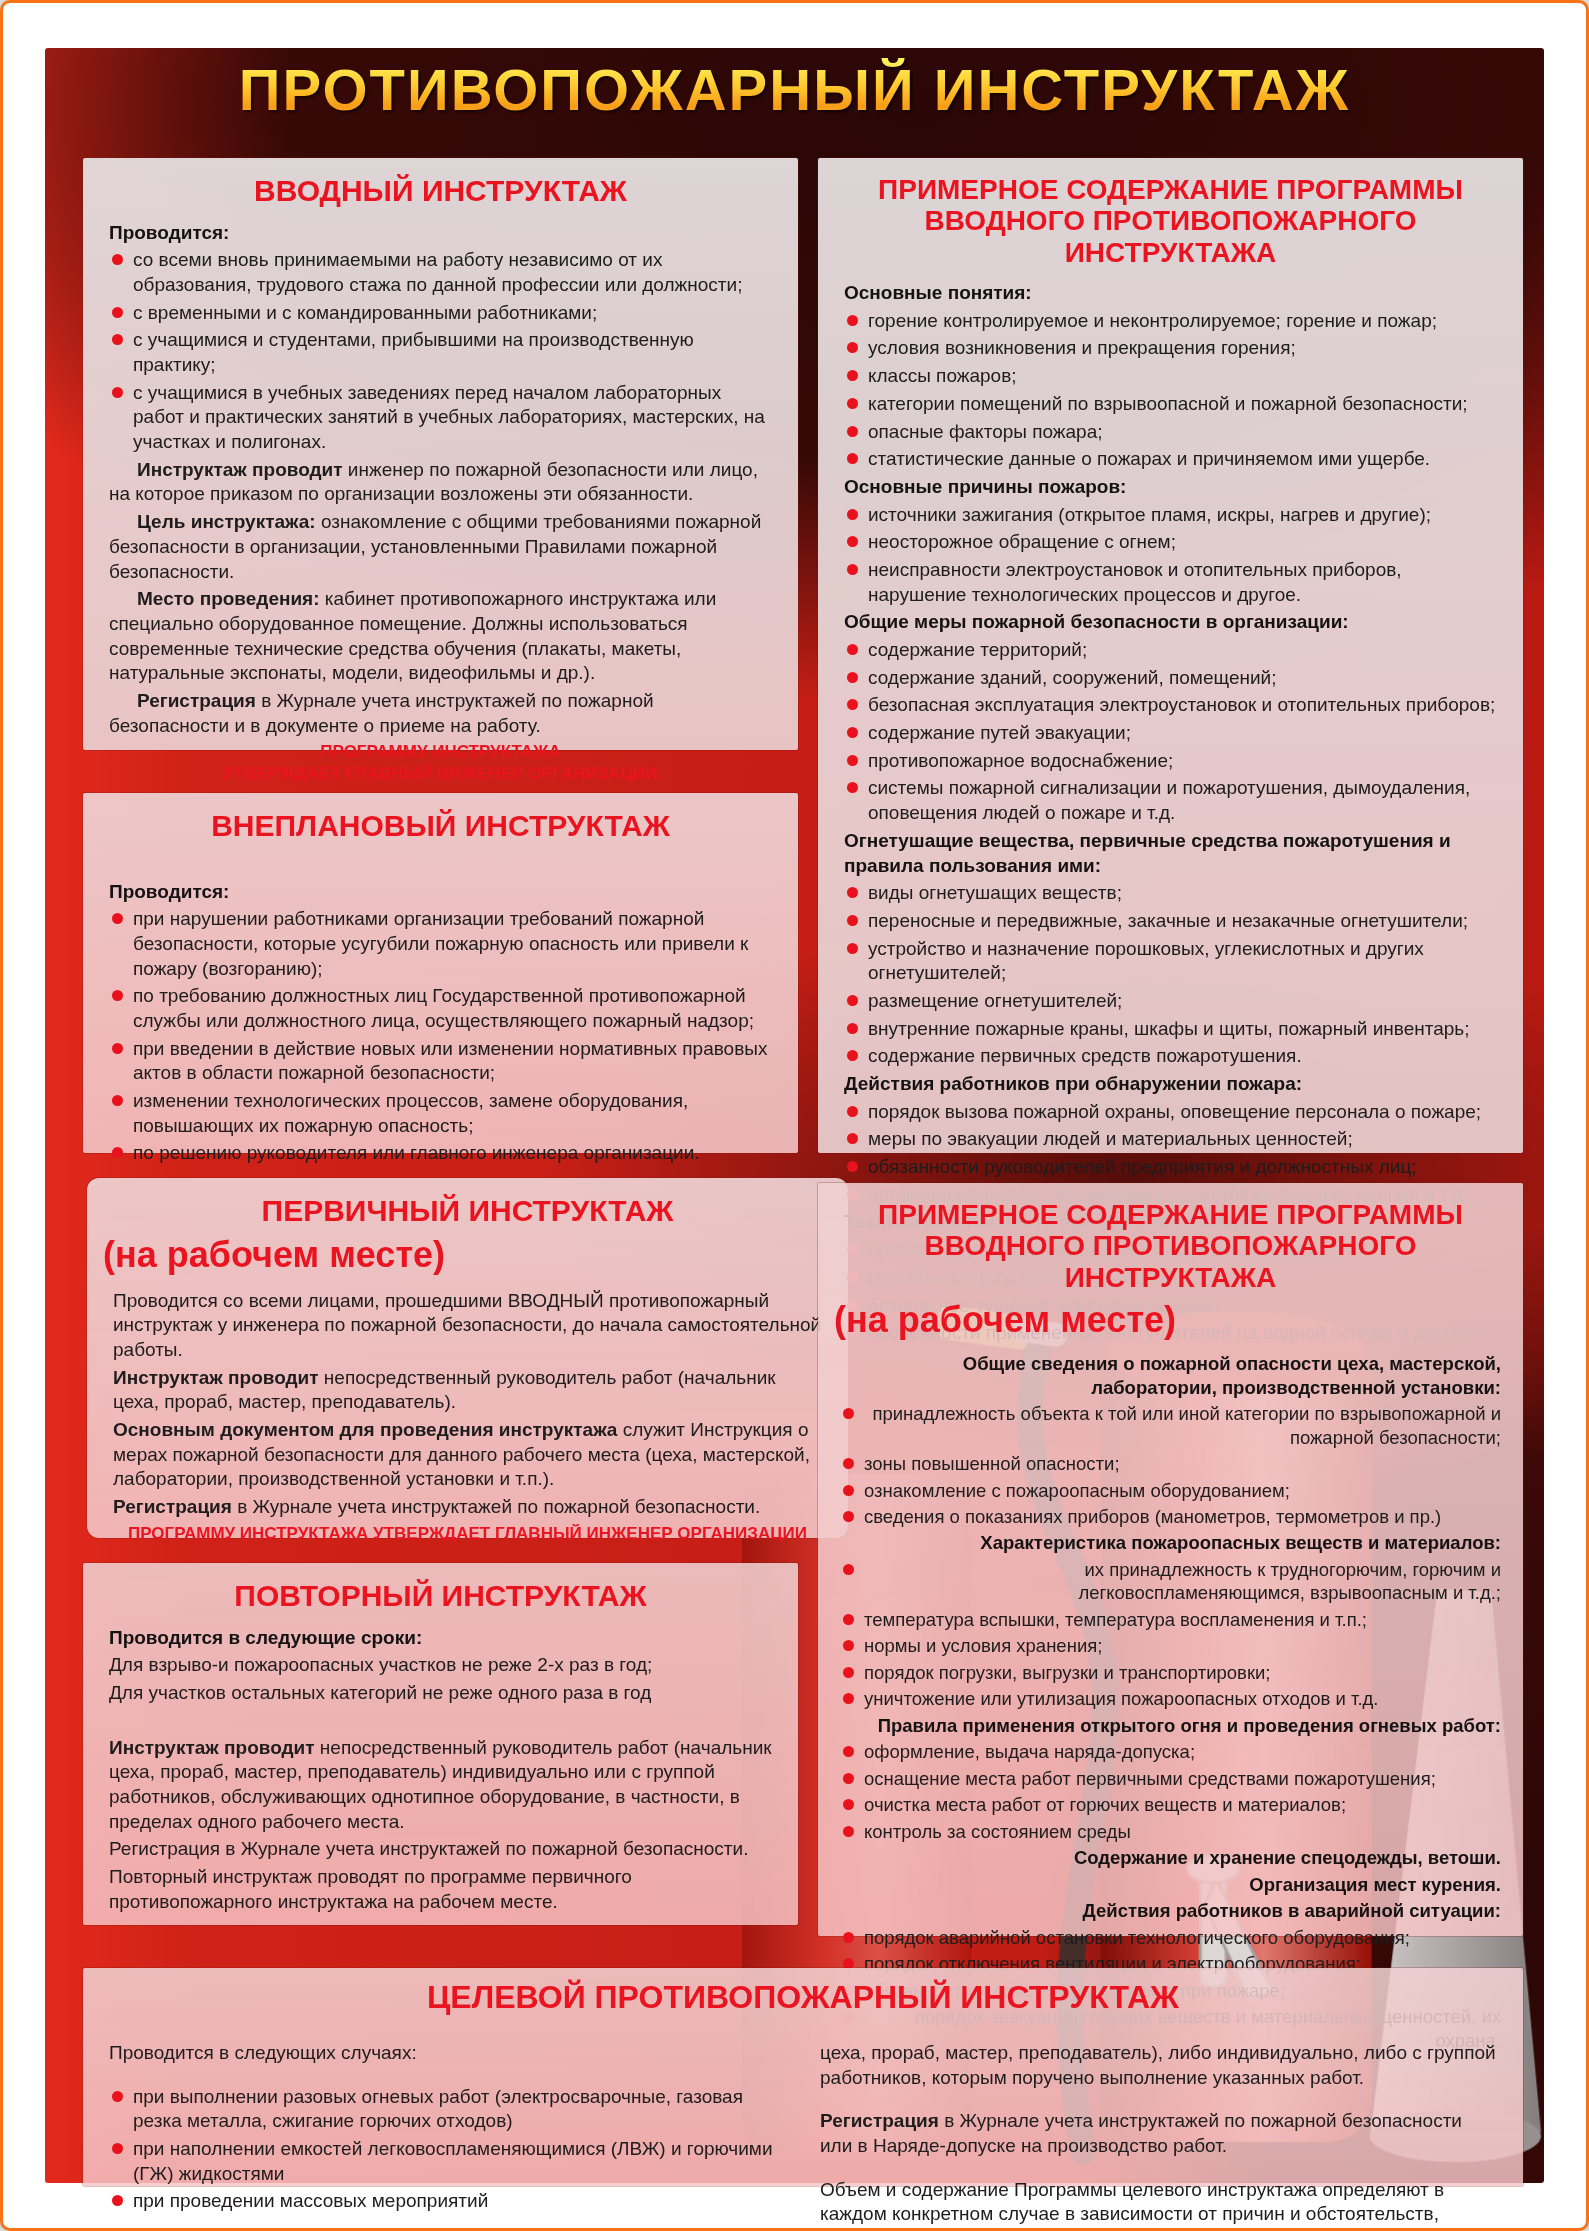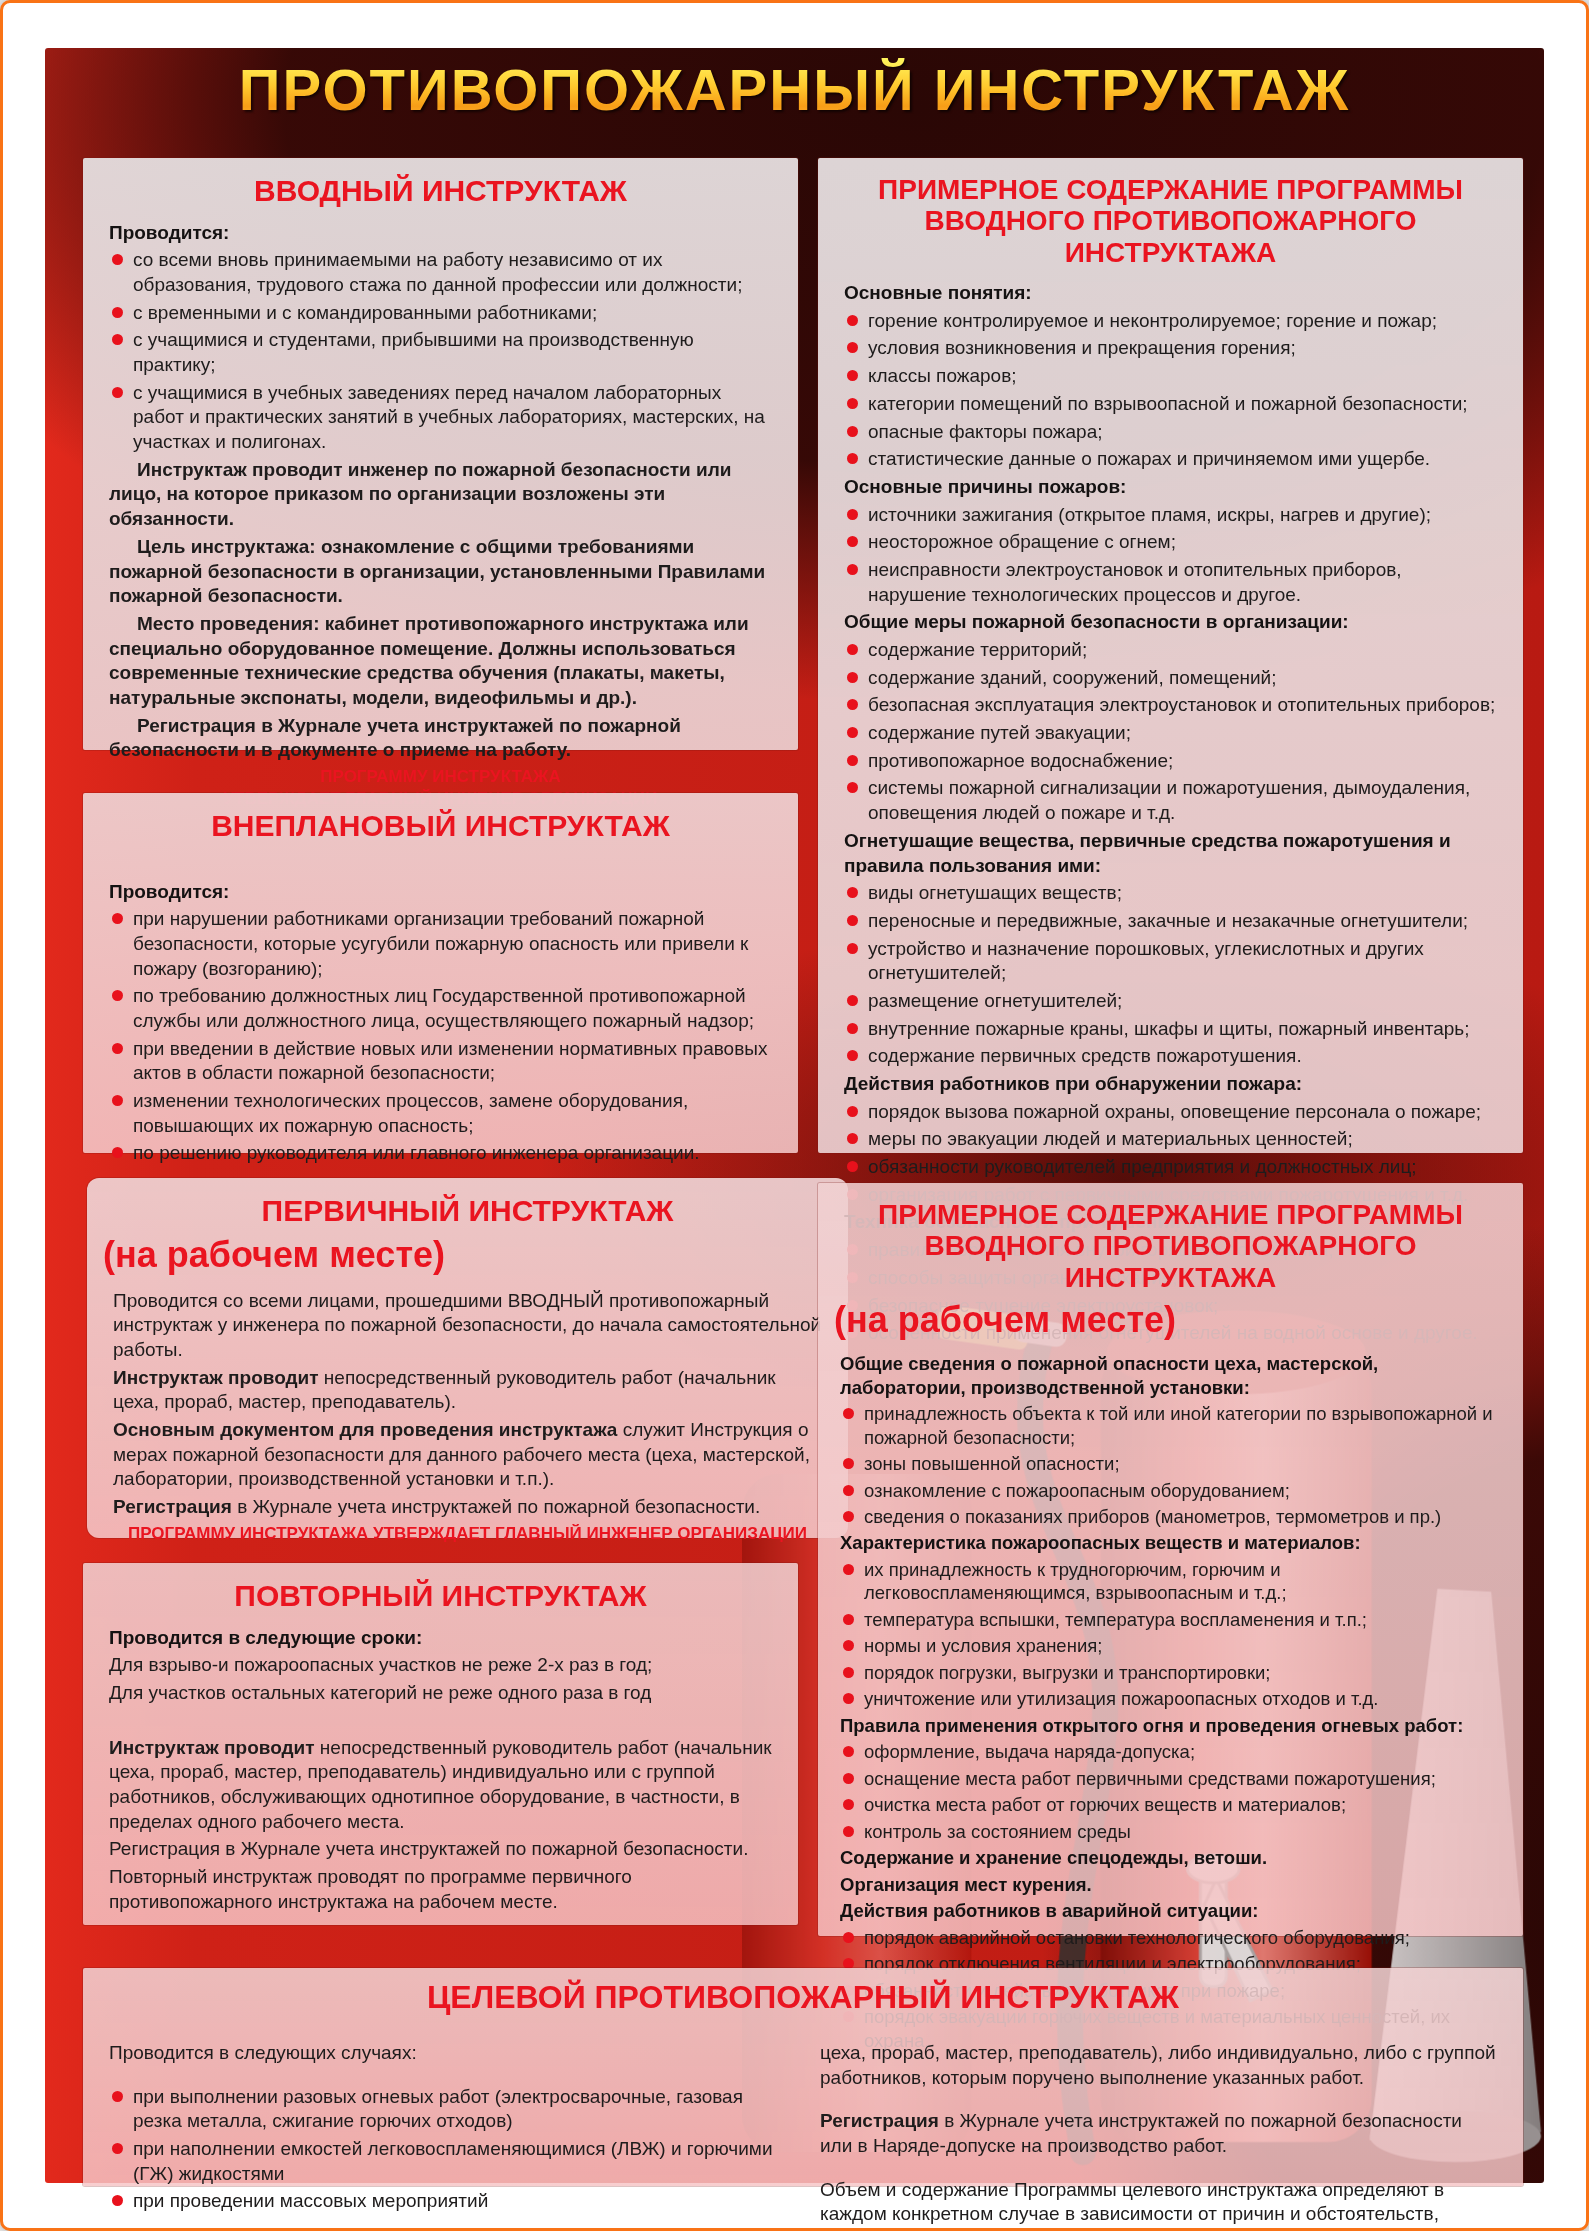--- a/index.html
+++ b/index.html
@@ -37,24 +37,24 @@
   .panel.pinkest{background:linear-gradient(180deg,rgba(240,208,209,.88) 0%,rgba(246,197,198,.84) 100%);}
   .panel h2{
     margin:16px 12px 6px;text-align:center;color:#ea1420;
     font-size:30px;line-height:1.12;font-weight:bold;
   }
   .panel h2.two-line{font-size:28px;}
   .panel .subtitle{
     text-align:left;color:#ea1420;font-size:36px;font-weight:bold;margin:0 16px 6px;
   }
   .content{padding:4px 26px 12px;font-size:19px;line-height:1.3;color:#1e1c1c;}
-  .content.tight{font-size:18.5px;line-height:1.27;padding:2px 22px 10px;}
+  .content.tight{font-size:18.5px;line-height:1.27;padding:2px 22px 10px;text-align:right;}
   .content p{margin:3px 0;}
   .content .lead{font-weight:bold;color:#141212;}
-  .content .para.indent{text-indent:28px;font-weight:bold;}
+  .content .para.indent{text-indent:28px;}
   .bullet{display:flex;margin:3px 0;}
   .bullet .dot{flex:none;width:11px;height:11px;border-radius:50%;background:#e8111c;margin:6px 10px 0 3px;}
   .red-center{color:#ea1420;font-weight:bold;text-align:center;white-space:pre-line;margin:16px 0 4px;font-size:17px;}
   .gap{height:24px;}
   .bottom-cols{display:flex;gap:34px;padding:2px 26px 10px;}
   .bottom-cols .col{flex:1;font-size:19px;line-height:1.3;color:#1e1c1c;}
 </style>
 </head>
 <body>
 

